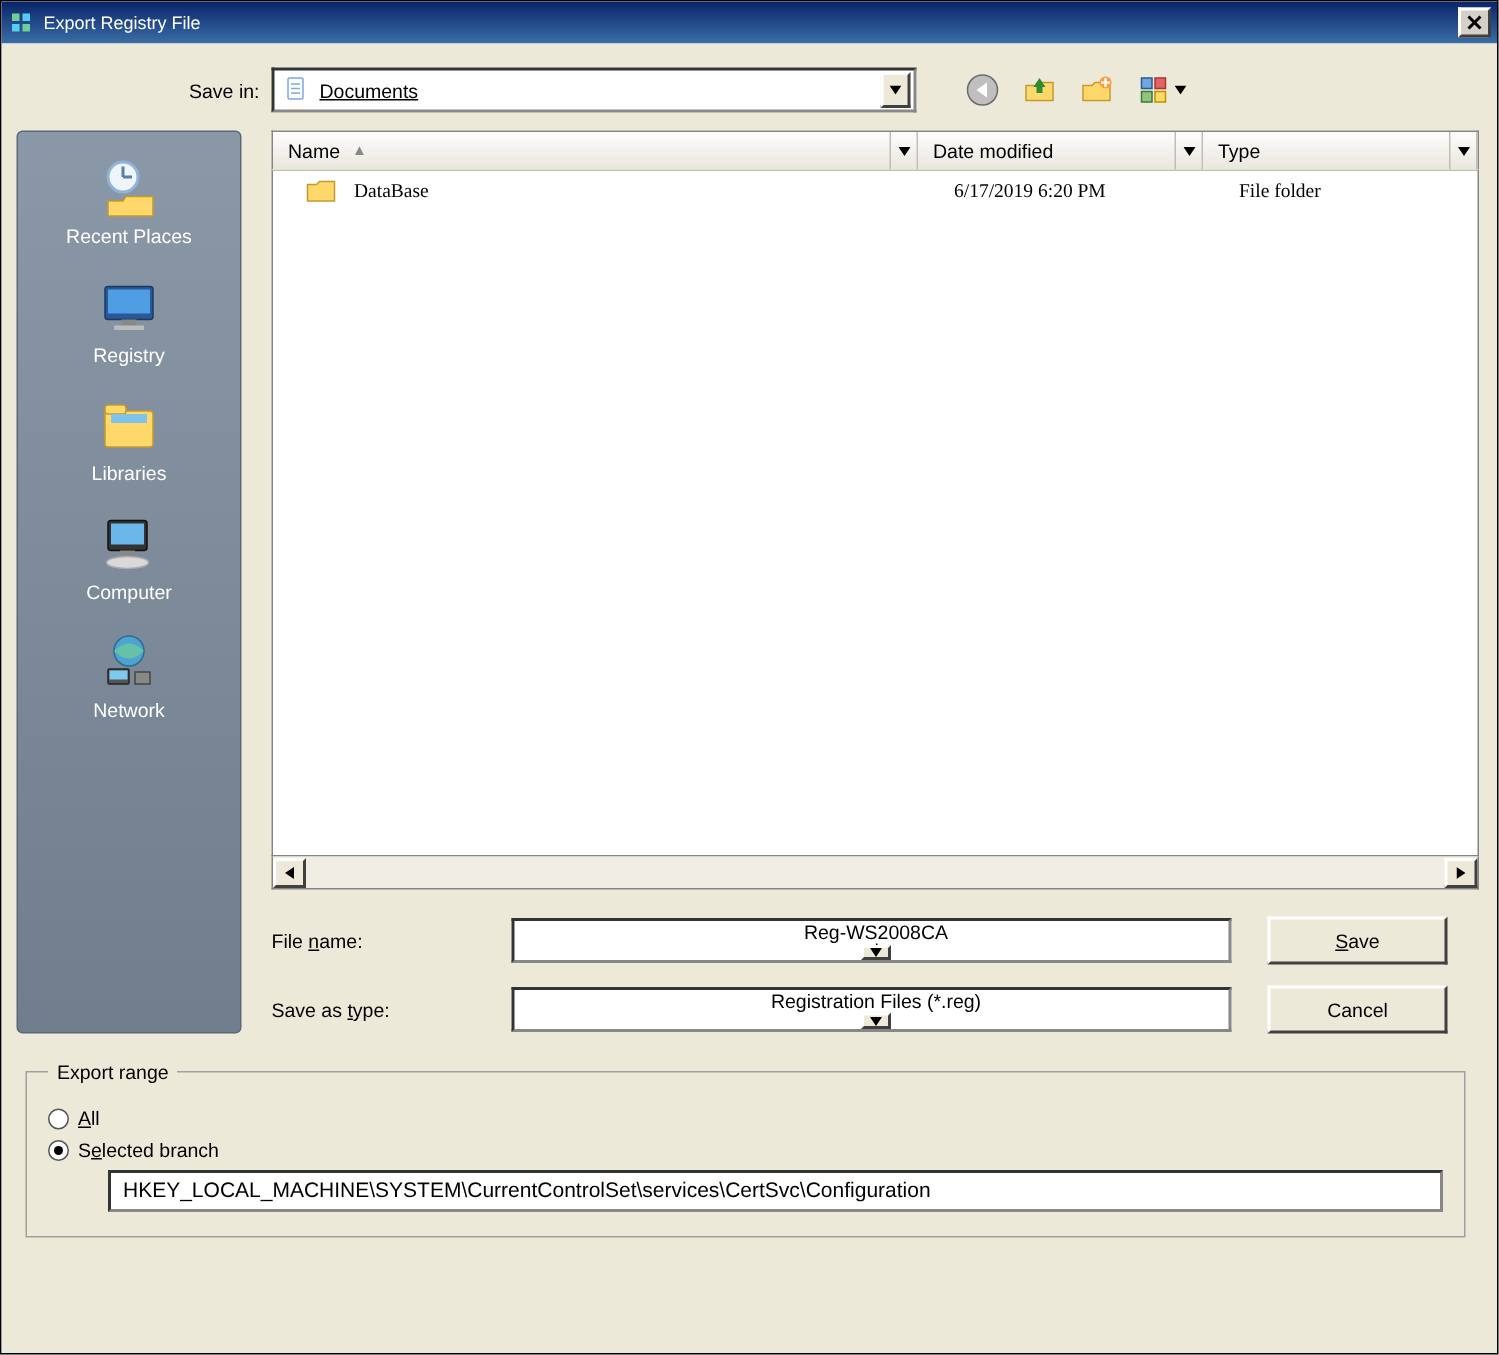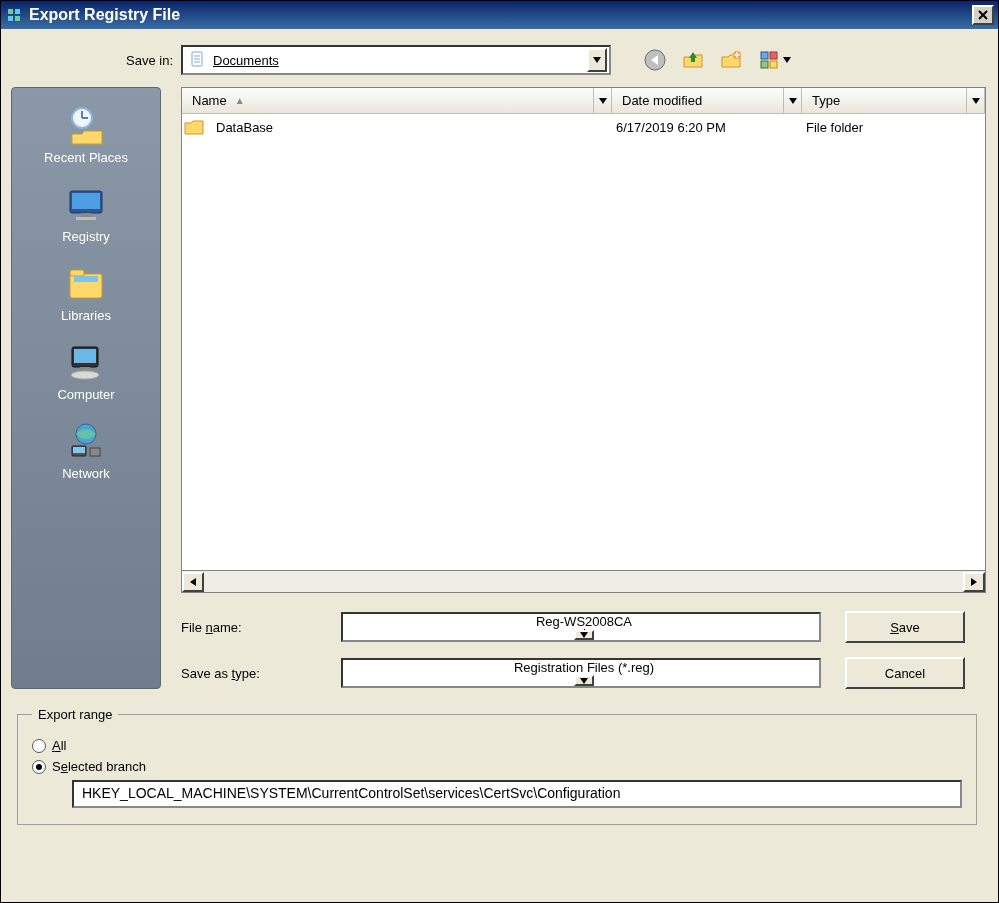--- a/index.html
+++ b/index.html
@@ -18,21 +18,21 @@
     color: #fff;
     height: 28px;
     display: flex;
     align-items: center;
     padding: 0 4px;
   }
   .titlebar .app-icon {
     width: 18px; height: 18px; margin-right: 6px;
     display:flex; align-items:center; justify-content:center;
   }
-  .titlebar .title { font-weight: bold; flex: 1; font-size: 16px; }
+  .titlebar .title { font-weight: normal; flex: 1; font-size: 12px; }
   .titlebar .close-btn {
     width: 22px; height: 20px;
     background: #d4d0c8;
     border: 2px solid; border-color: #fff #404040 #404040 #fff;
     display:flex; align-items:center; justify-content:center;
     font-weight:bold; color:#000;
   }
   .dialog-body {
     background: #ece9d8;
     height: calc(100% - 28px);
@@ -100,21 +100,21 @@
   .col-header .sort-arrow { margin-left:8px; color:#888; font-size:10px; }
   .col-header .col-drop {
     position:absolute; right:0; top:0; bottom:0; width:18px;
     display:flex; align-items:center; justify-content:center;
     border-left:1px solid #c0bdb2;
   }
   .file-list {
     flex:1; background:#fff; border:1px solid #848484; border-top:1px solid #c0bdb2;
     height: 420px; overflow:hidden;
   }
-  .file-row { display:flex; align-items:center; height:26px; padding-left:2px; }
+  .file-row { display:flex; align-items:center; height:26px; padding-left:22px;font-family:Liberation Serif, serif; }
   .file-row .fcell { padding:0 6px; }
   .folder-icon { width:20px; height:18px; margin-right:6px; }
   .hscroll {
     height:22px; border:1px solid #848484; border-top:none;
     background:#f0ede4; display:flex; align-items:center;
   }
   .hscroll .btn {
     width:22px; height:20px; background:#ece9d8;
     border:2px solid; border-color:#fff #404040 #404040 #fff;
     display:flex; align-items:center; justify-content:center;

